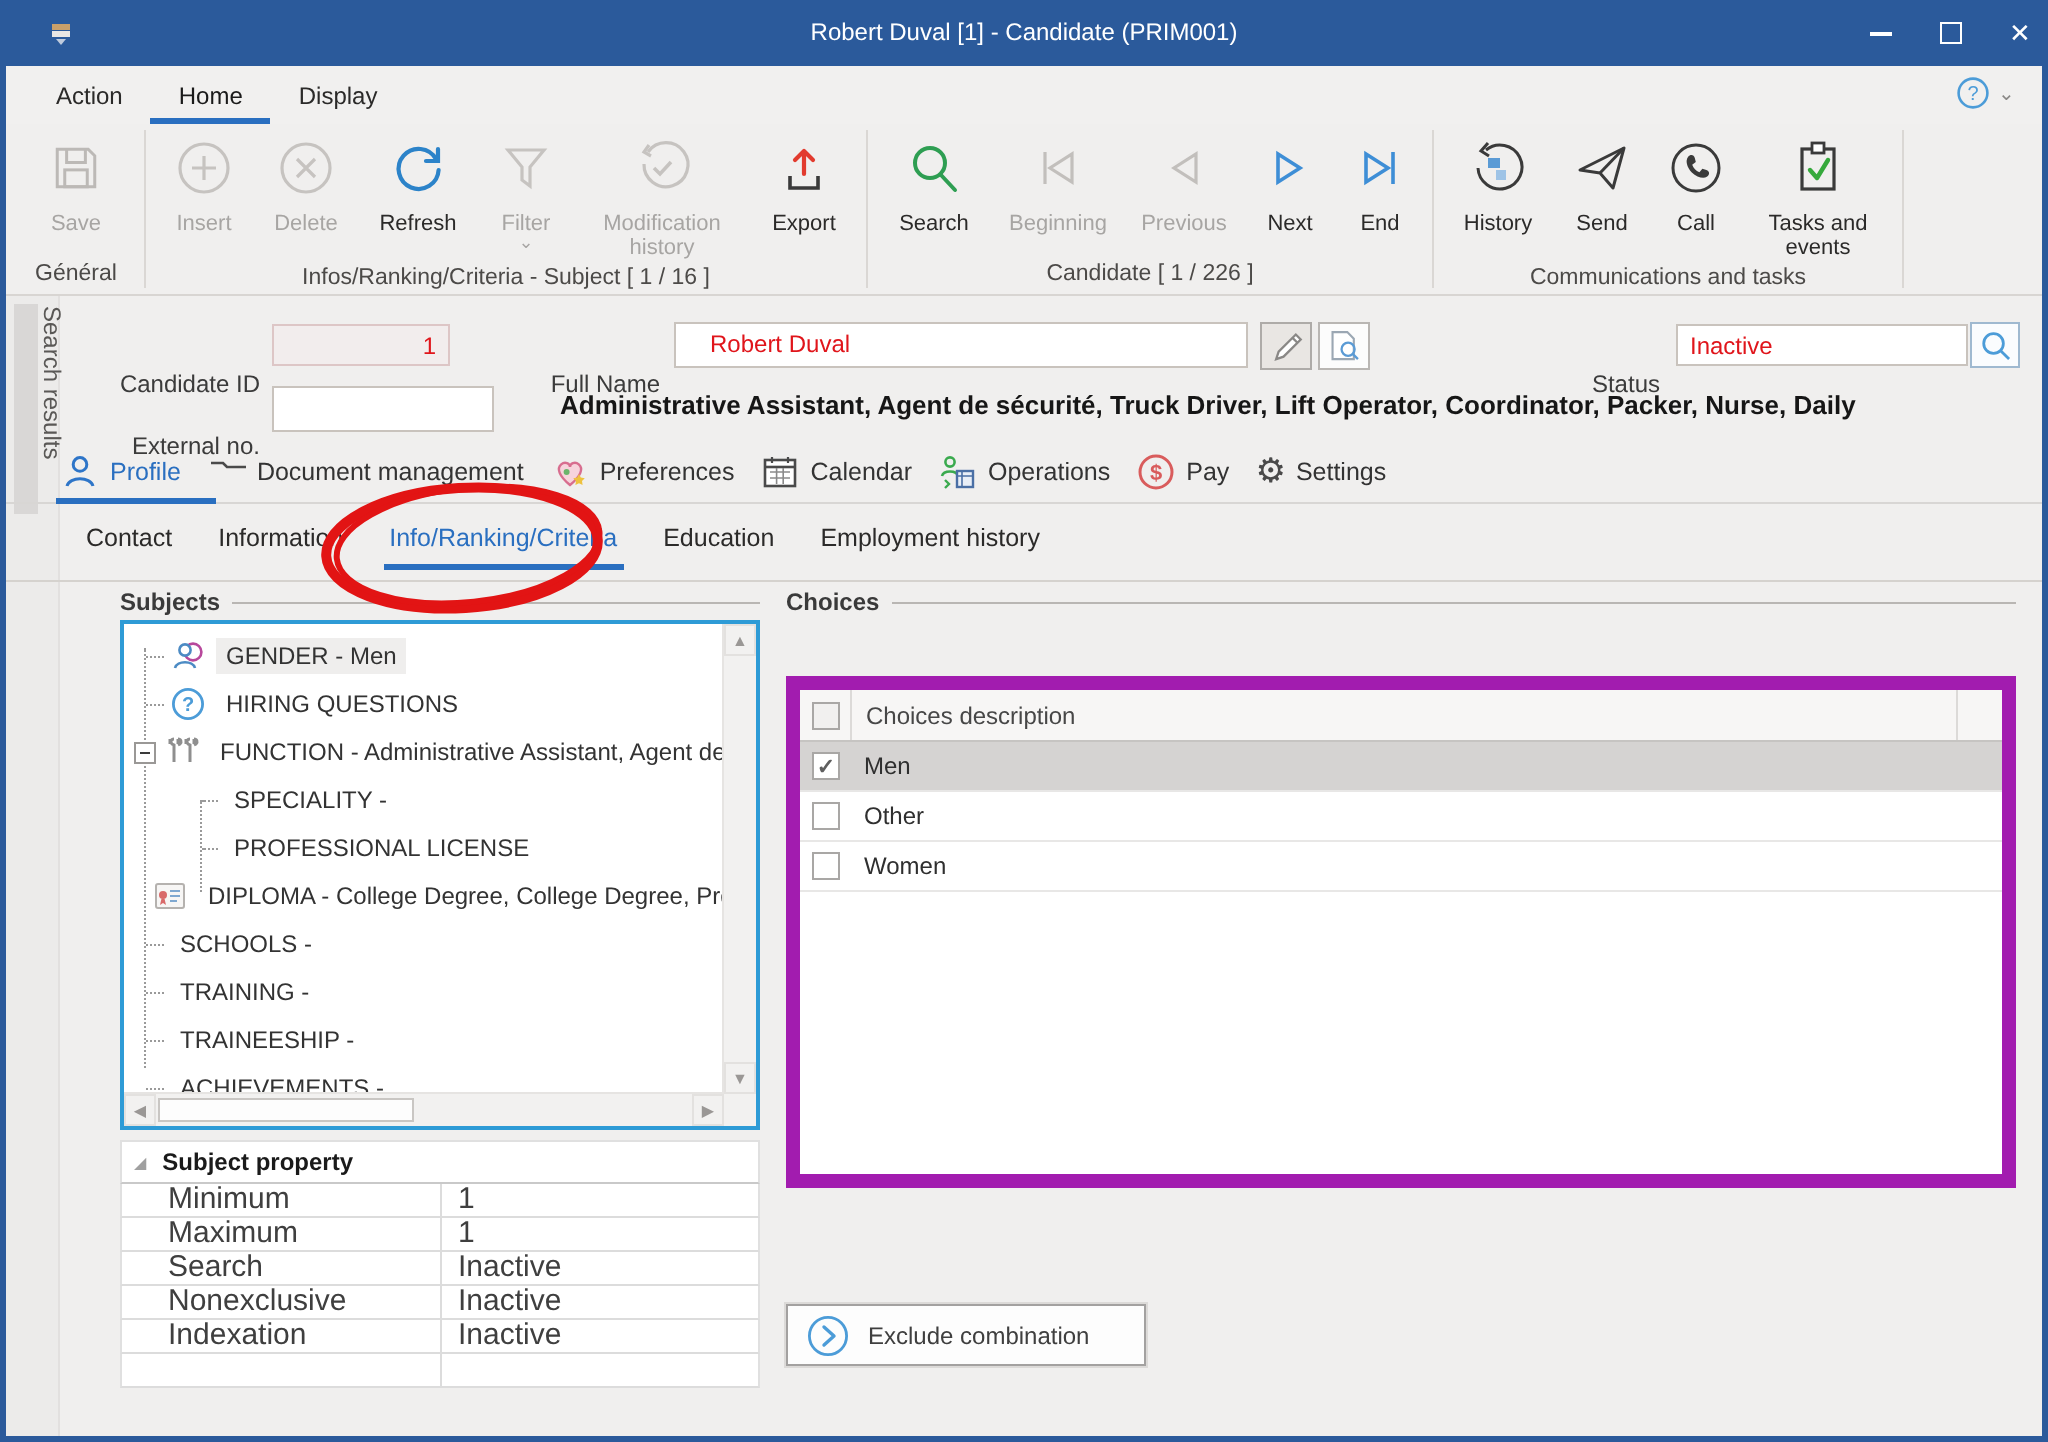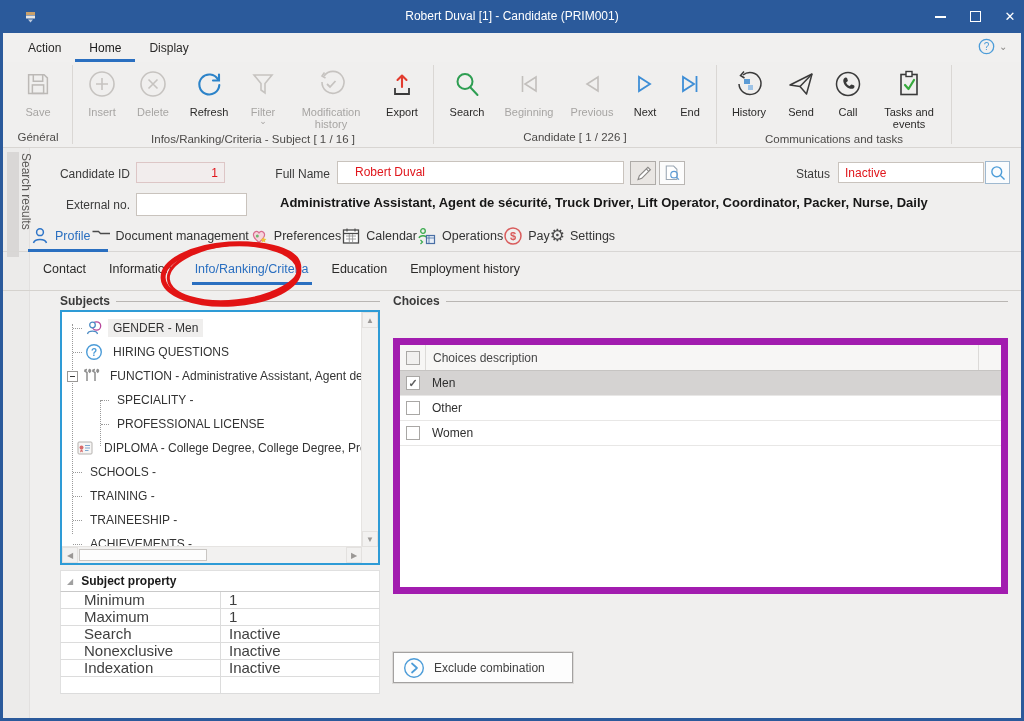--- a/index.html
+++ b/index.html
@@ -39,37 +39,37 @@
   .rgroup-label{text-align:center;font-size:11.5px;color:#4c4a48;padding:3px 4px 4px 4px;}
   .rsep{width:1px;background:#dad7d4;margin:3px 4px;}
   #ribbon-underline{left:3px;top:147px;width:1018px;height:1px;background:#d8d5d2;}
 
   
   #side-strip{left:3px;top:148px;width:27px;height:570px;background:#ecebea;border-right:1px solid #e2e0df;box-sizing:border-box;}
   #side-tab{left:7px;top:152px;width:12px;height:105px;background:#d9d7d6;}
   #side-label{left:33px;top:153px;transform-origin:0 0;transform:rotate(90deg);white-space:nowrap;color:#5a5856;font-size:12px;}
 
   
-  .flabel{height:16px;line-height:16px;text-align:right;color:#3b3b3b;}
+  .flabel{height:16px;line-height:16px;text-align:right;color:#3b3b3b;margin-top:18px;}
   .finput{box-sizing:border-box;background:#fff;border:1px solid #c9c3bd;font-size:12px;line-height:20px;padding:0 6px;color:#e0151b;}
   #lbl-candidate-id{left:40px;top:166px;width:90px;}
   #inp-candidate-id{left:136px;top:162px;width:89px;height:21px;background:#f2eded;border-color:#ddc6c6;text-align:right;}
   #lbl-fullname{left:262px;top:166px;width:68px;}
   #inp-fullname{left:337px;top:161px;width:287px;height:23px;padding-left:17px;}
   #btn-edit{left:630px;top:161px;width:26px;height:24px;background:#e9e6e3;border:1px solid #aeaba8;display:flex;align-items:center;justify-content:center;box-sizing:border-box;}
   #btn-preview{left:659px;top:161px;width:26px;height:24px;background:#fcfcfc;border:1px solid #b9b6b3;display:flex;align-items:center;justify-content:center;box-sizing:border-box;}
   #lbl-status{left:770px;top:166px;width:60px;}
   #inp-status{left:838px;top:162px;width:146px;height:21px;}
   #btn-status-search{left:985px;top:161px;width:25px;height:23px;background:#fafcfe;border:1px solid #9fb9d0;display:flex;align-items:center;justify-content:center;box-sizing:border-box;}
   #lbl-external{left:40px;top:197px;width:90px;}
   #inp-external{left:136px;top:193px;width:111px;height:23px;color:#333;}
   #summary-text{left:280px;top:195px;width:732px;font-size:13px;font-weight:bold;color:#161616;white-space:nowrap;}
 
   
-  #main-tabs{left:30px;top:222px;display:flex;align-items:center;height:28px;}
+  #main-tabs{left:30px;top:222px;display:flex;align-items:center;gap:13px;height:28px;}
   .mtab{display:flex;align-items:center;gap:5px;color:#333;font-size:12.5px;}
   .mtab.active{color:#2a6fc0;}
   #main-tabs-line{left:3px;top:251px;width:1018px;height:1px;background:#d8d6d4;}
   #main-tab-underline{left:28px;top:249px;width:80px;height:3px;background:#2a6fc0;}
 
   
   #sub-tabs{left:40px;top:258px;display:flex;gap:17px;height:26px;align-items:center;}
   .stab{color:#2b2a29;font-size:12.5px;padding:4px 3px 6px 3px;border-bottom:3px solid transparent;}
   .stab.active{color:#2a6fc0;border-bottom-color:#2a6fc0;}
   #sub-tabs-line{left:3px;top:290px;width:1018px;height:1px;background:#d5d2ce;}

